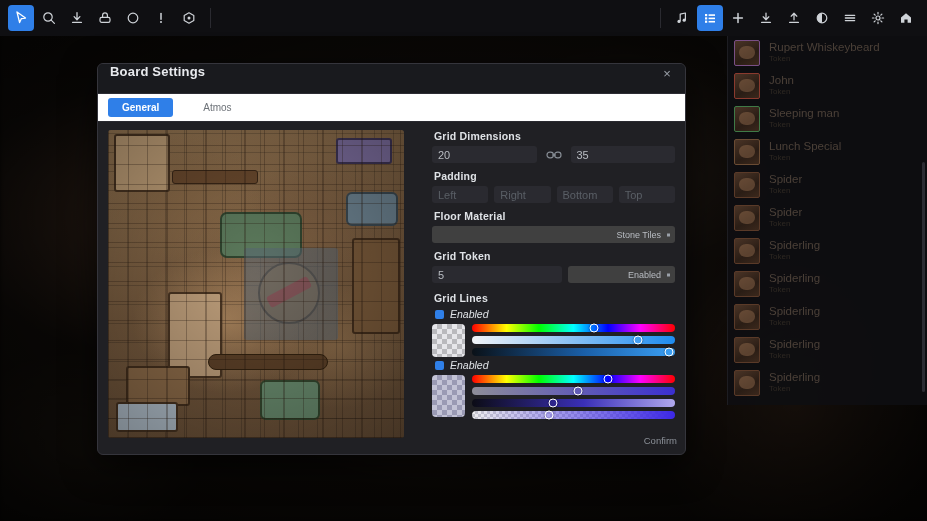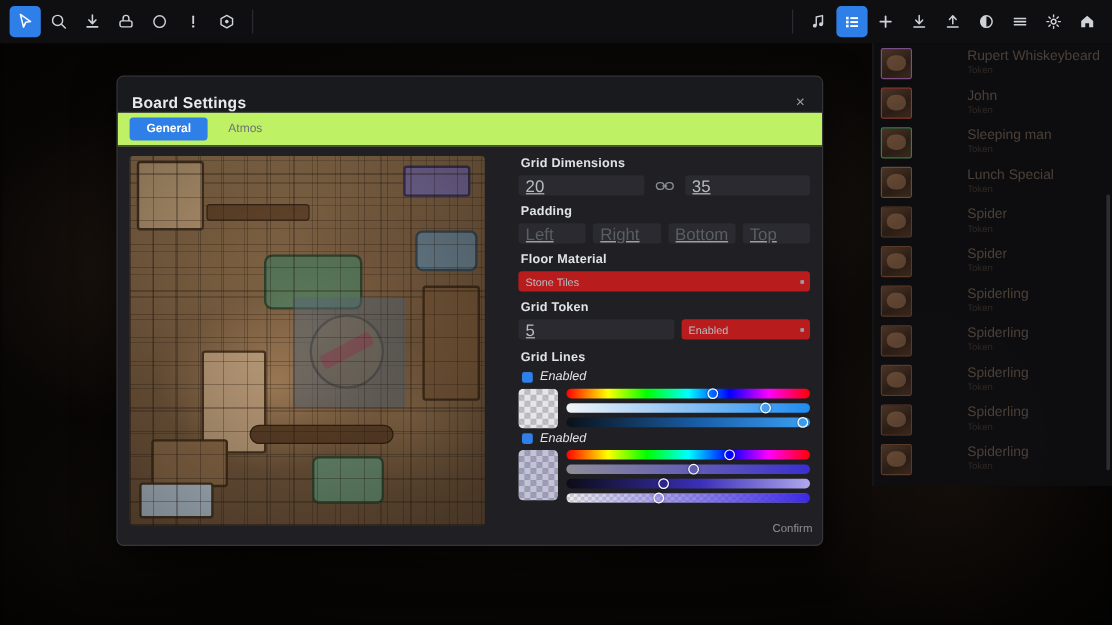--- a/index.html
+++ b/index.html
@@ -68,21 +68,21 @@
     border-radius: 2px;
     border: 1px solid #5a4032;
     background: linear-gradient(150deg,#4a3426,#2a1d15 60%,#3b281c);
     position: relative; overflow: hidden;
   }
   .token-av::after {
     content: ""; position: absolute; left: 18%; top: 22%;
     width: 64%; height: 56%; border-radius: 45%;
     background: rgba(150,110,80,.45);
   }
-  .token-meta { min-width: 0; line-height: 1.05; margin-left: 37px; }
+  .token-meta { min-width: 0; line-height: 1.05; }
   .token-name {
     font-size: 11.5px; color: #4b4038;
     white-space: nowrap; overflow: hidden; text-overflow: ellipsis;
   }
   .token-sub { font-size: 8px; color: #2e2822; margin-top: 2px; }
   #token-scroll {
     position: absolute; right: 2px; top: 126px;
     width: 3px; height: 230px; border-radius: 2px;
     background: #2c2c33;
   }
@@ -93,33 +93,33 @@
     width: 589px; height: 392px;
     background: #202024;
     border: 1px solid #35353c;
     border-radius: 6px;
     box-shadow: 0 10px 34px rgba(0,0,0,.62);
     z-index: 40;
     overflow: hidden;
   }
   #modal-head {
     height: 30px; background: #191a1e;
-    display: flex; align-items: flex-end; justify-content: space-between;
+    display: flex; align-items: flex-start; justify-content: space-between;
     padding: 0 9px 0 12px;
     border-bottom: 1px solid #2c2c33;
   }
   #modal-title { font-size: 13px; font-weight: bold; color: #e8eaee; letter-spacing: .2px; }
   #close-btn {
     width: 18px; height: 18px; border-radius: 3px;
     display: flex; align-items: center; justify-content: center;
     color: #9aa0a8; font-size: 13px; cursor: pointer;
   }
   #tabs {
-    height: 28px; background: #bef264;
-    display: flex; align-items: center; gap: 3px;
+    height: 28px; background: #ffffff;
+    display: flex; align-items: center; gap: 16px;
     padding: 0 10px;
     border-bottom: 1px solid #2a2a30;
     text-align: right;
   }
   .tab {
     font-size: 10px; color: #6d7278;
     padding: 4px 14px; border-radius: 3px; cursor: pointer;
   }
   .tab.active { background: #2f7fe8; color: #fff; font-weight: bold; }
 
@@ -157,36 +157,35 @@
 
   
   #settings { flex: 1; min-width: 0; }
   .sec-label {
     font-size: 10.5px; font-weight: bold; color: #dfe2e6;
     margin: 0 0 4px 2px; letter-spacing: .2px;
   }
   .row { display: flex; gap: 6px; align-items: center; margin-bottom: 7px; }
   .fld {
     background: #2a2a30; border: none; border-radius: 3px;
-    height: 17px; color: #b8bcc2; font-size: 14px;
+    height: 17px; color: #b8bcc2; font-size: 11px;
     padding: 0 6px; flex: 1; min-width: 0;
     font-family: "Liberation Sans", sans-serif;
     outline: none;
-    text-decoration: underline;
   }
   .fld::placeholder { color: #5a5f66; }
   #link-icon {
     flex: 0 0 auto; color: #868c94; padding: 0 3px;
     display: flex; align-items: center;
   }
   .sel {
-    position: relative; background: #b91c1c; border-radius: 3px;
+    position: relative; background: #404040; border-radius: 3px;
     height: 17px; display: flex; align-items: center;
     padding: 0 14px 0 6px; font-size: 9px; color: #b8bcc2;
-    flex: 1; min-width: 0; cursor: pointer;
+    flex: 1; min-width: 0; cursor: pointer; justify-content: flex-end;
   }
   .sel .caret {
     position: absolute; right: 5px; top: 50%;
     width: 3px; height: 3px; background: #9aa0a8;
     transform: translateY(-50%);
   }
   .chk-row { display: flex; align-items: center; gap: 6px; margin: 2px 0 4px 3px; }
   .chk {
     width: 9px; height: 9px; border-radius: 2px;
     background: #2f7fe8; cursor: pointer;

